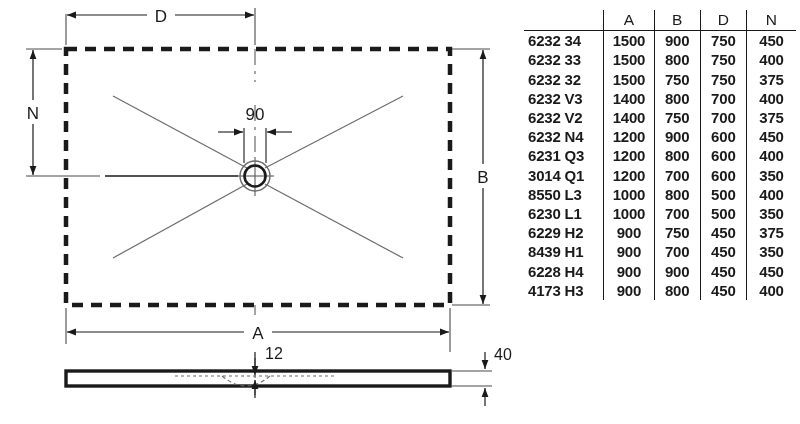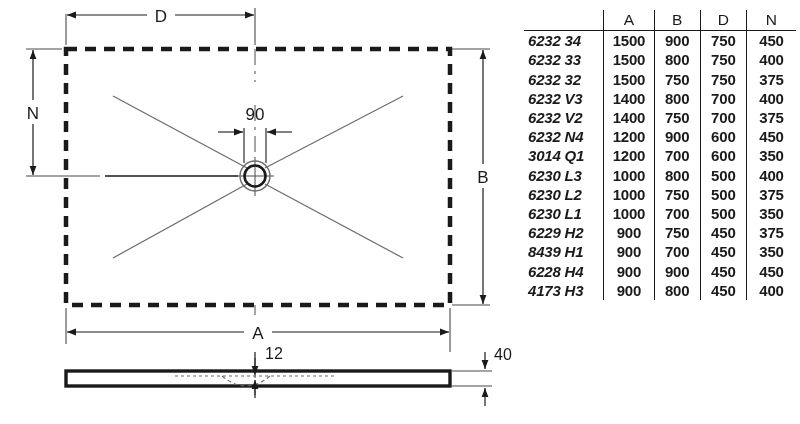--- a/index.html
+++ b/index.html
@@ -54,21 +54,20 @@
     border-bottom: 1.6px solid #1a1a1a;
   }
   .spec-table tbody td {
     font-weight: bold;
     letter-spacing: -0.2px;
   }
   .col-model {
     width: 76px;
     text-align: left !important;
     padding-left: 4px !important;
-    font-style: italic;
   }
   .col-a { width: 50px; border-left: 1.5px solid #1a1a1a; }
   .col-b { width: 46px; border-left: 1.5px solid #1a1a1a; }
   .col-d { width: 46px; border-left: 1.5px solid #1a1a1a; }
   .col-n { width: 50px; border-left: 1.5px solid #1a1a1a; }
   .spec-table thead .col-a,
   .spec-table thead .col-b,
   .spec-table thead .col-d,
   .spec-table thead .col-n {
     border-left: 1.5px solid #1a1a1a;
@@ -240,39 +239,39 @@
           <td class="col-n">375</td>
         </tr>
         <tr>
           <td class="col-model">6232 N4</td>
           <td class="col-a">1200</td>
           <td class="col-b">900</td>
           <td class="col-d">600</td>
           <td class="col-n">450</td>
         </tr>
         <tr>
+          <td class="col-model">6231 Q3</td>
+          <td class="col-a">1200</td>
+          <td class="col-b">800</td>
+          <td class="col-d">600</td>
+          <td class="col-n">400</td>
+        </tr>
+        <tr>
           <td class="col-model">3014 Q1</td>
           <td class="col-a">1200</td>
           <td class="col-b">700</td>
           <td class="col-d">600</td>
           <td class="col-n">350</td>
         </tr>
         <tr>
-          <td class="col-model">6230 L3</td>
+          <td class="col-model">8550 L3</td>
           <td class="col-a">1000</td>
           <td class="col-b">800</td>
           <td class="col-d">500</td>
           <td class="col-n">400</td>
-        </tr>
-        <tr>
-          <td class="col-model">6230 L2</td>
-          <td class="col-a">1000</td>
-          <td class="col-b">750</td>
-          <td class="col-d">500</td>
-          <td class="col-n">375</td>
         </tr>
         <tr>
           <td class="col-model">6230 L1</td>
           <td class="col-a">1000</td>
           <td class="col-b">700</td>
           <td class="col-d">500</td>
           <td class="col-n">350</td>
         </tr>
         <tr>
           <td class="col-model">6229 H2</td>

